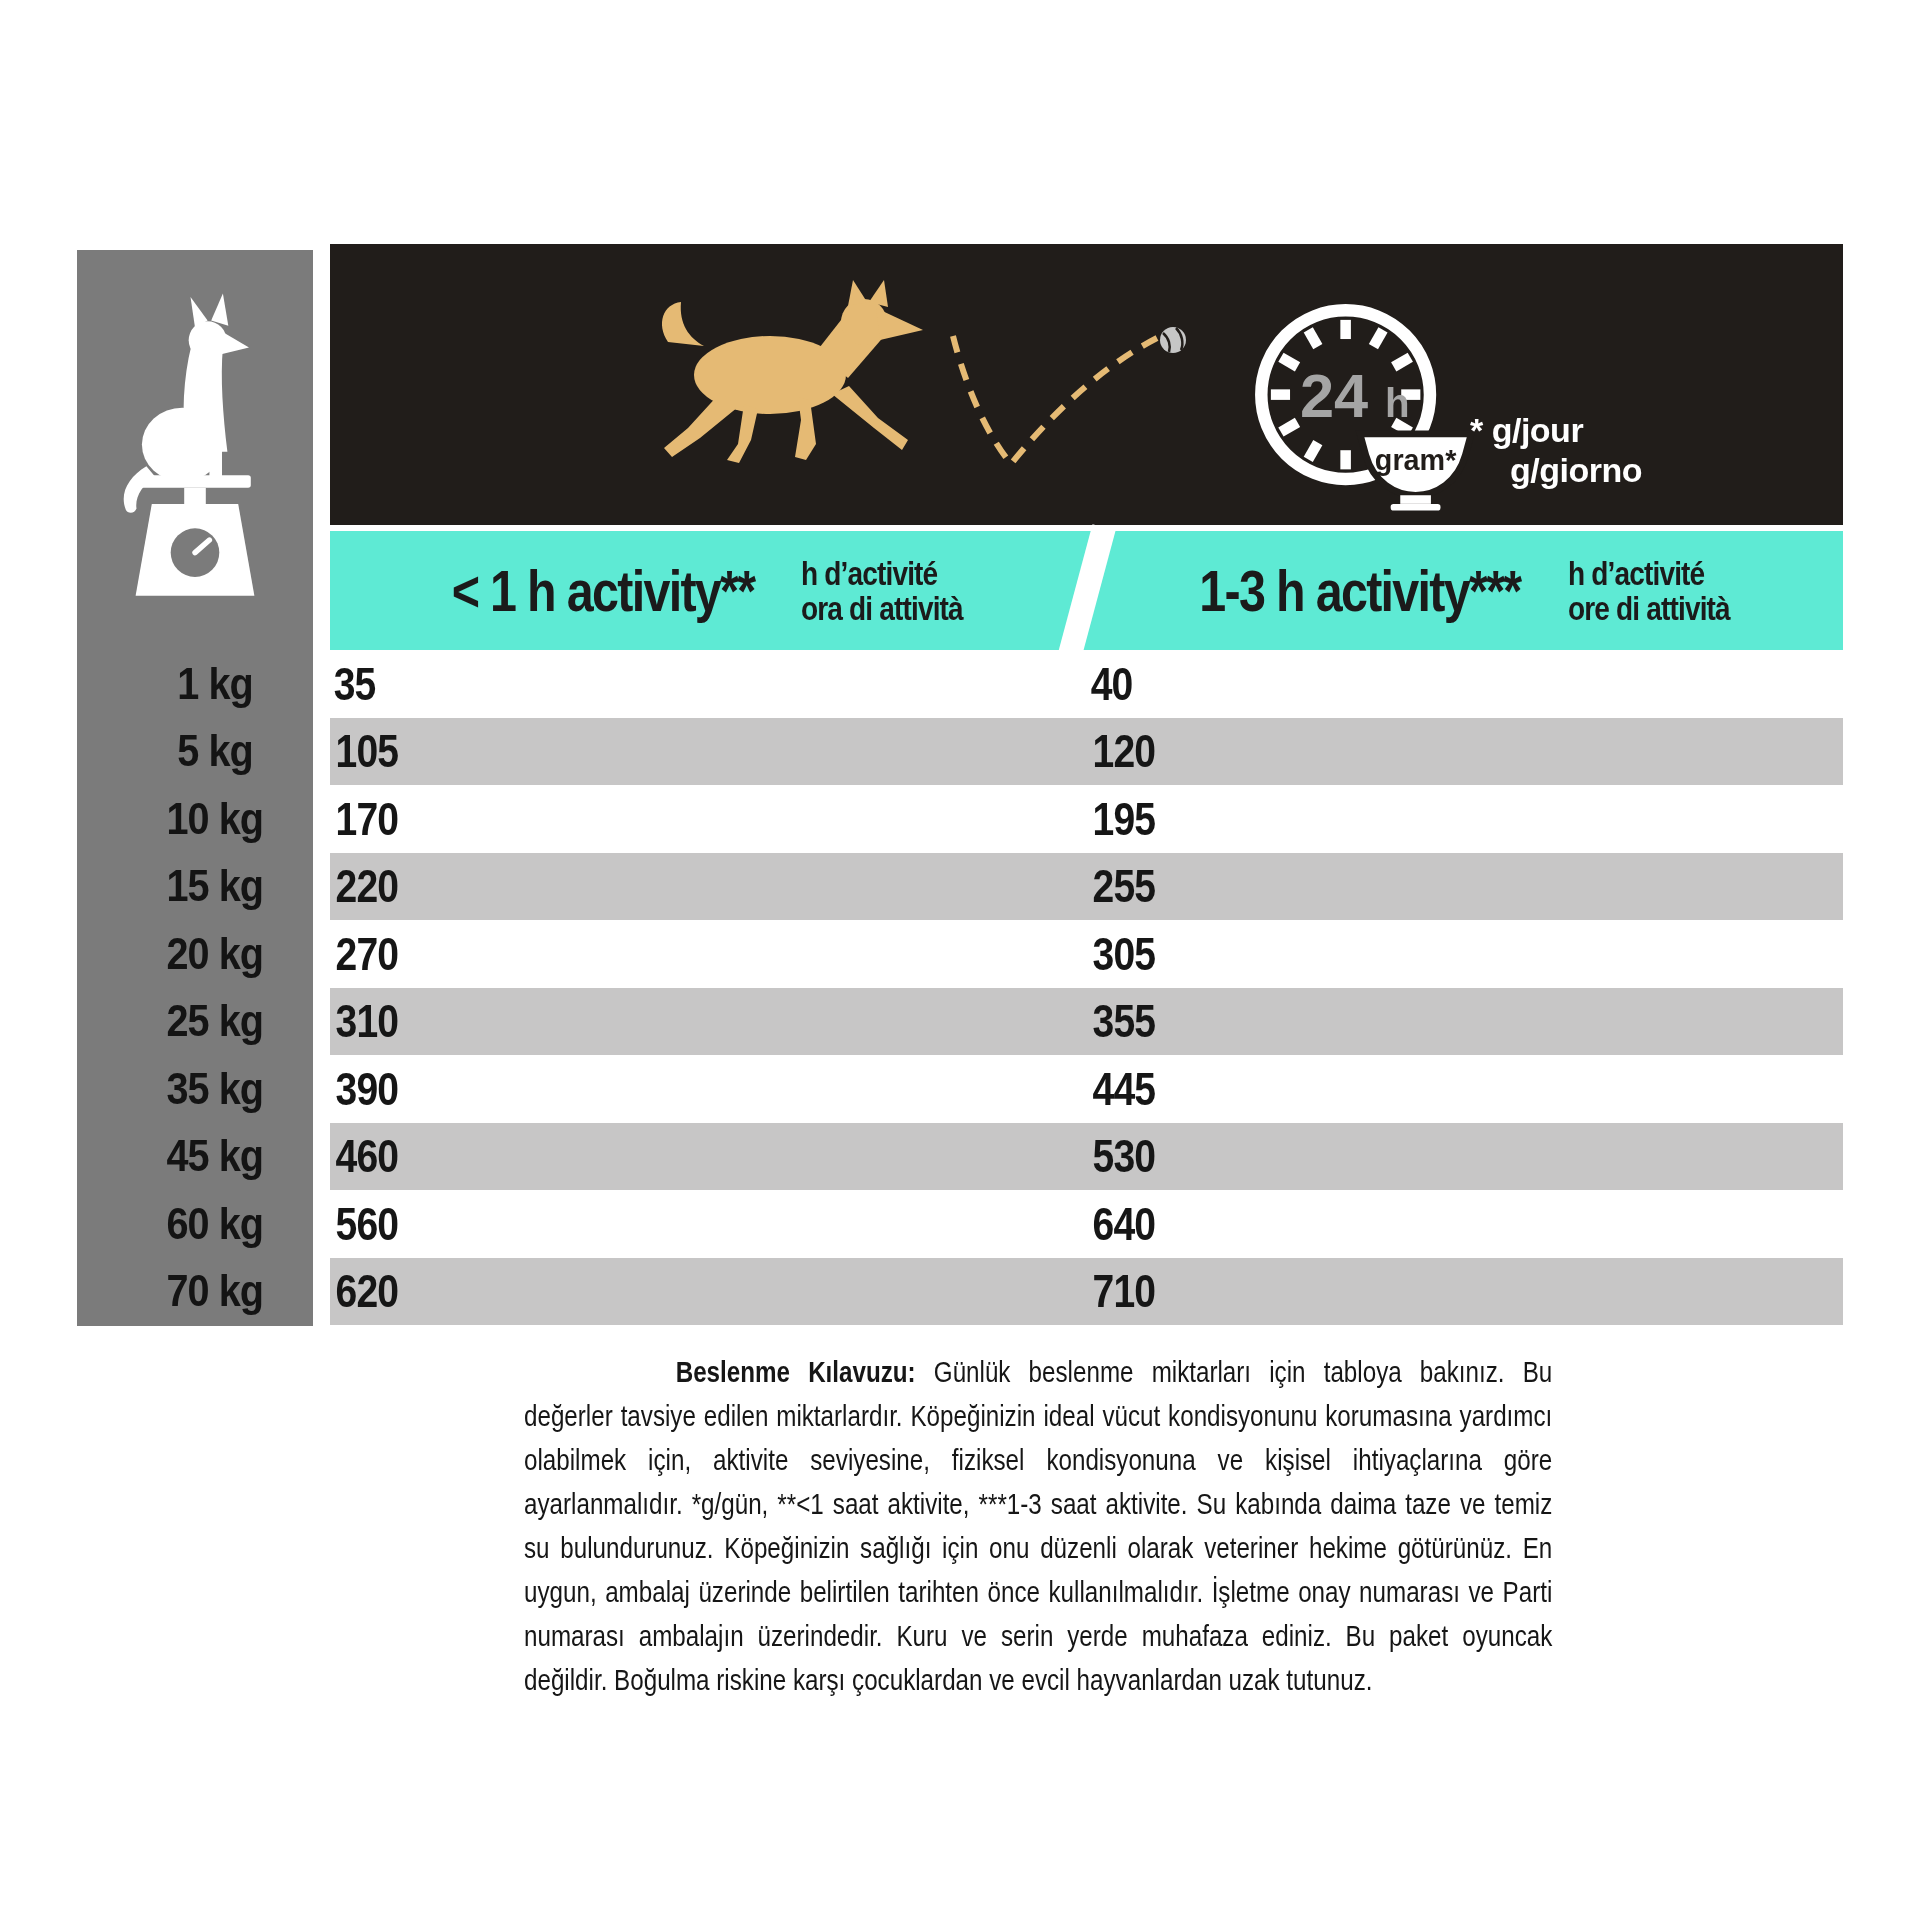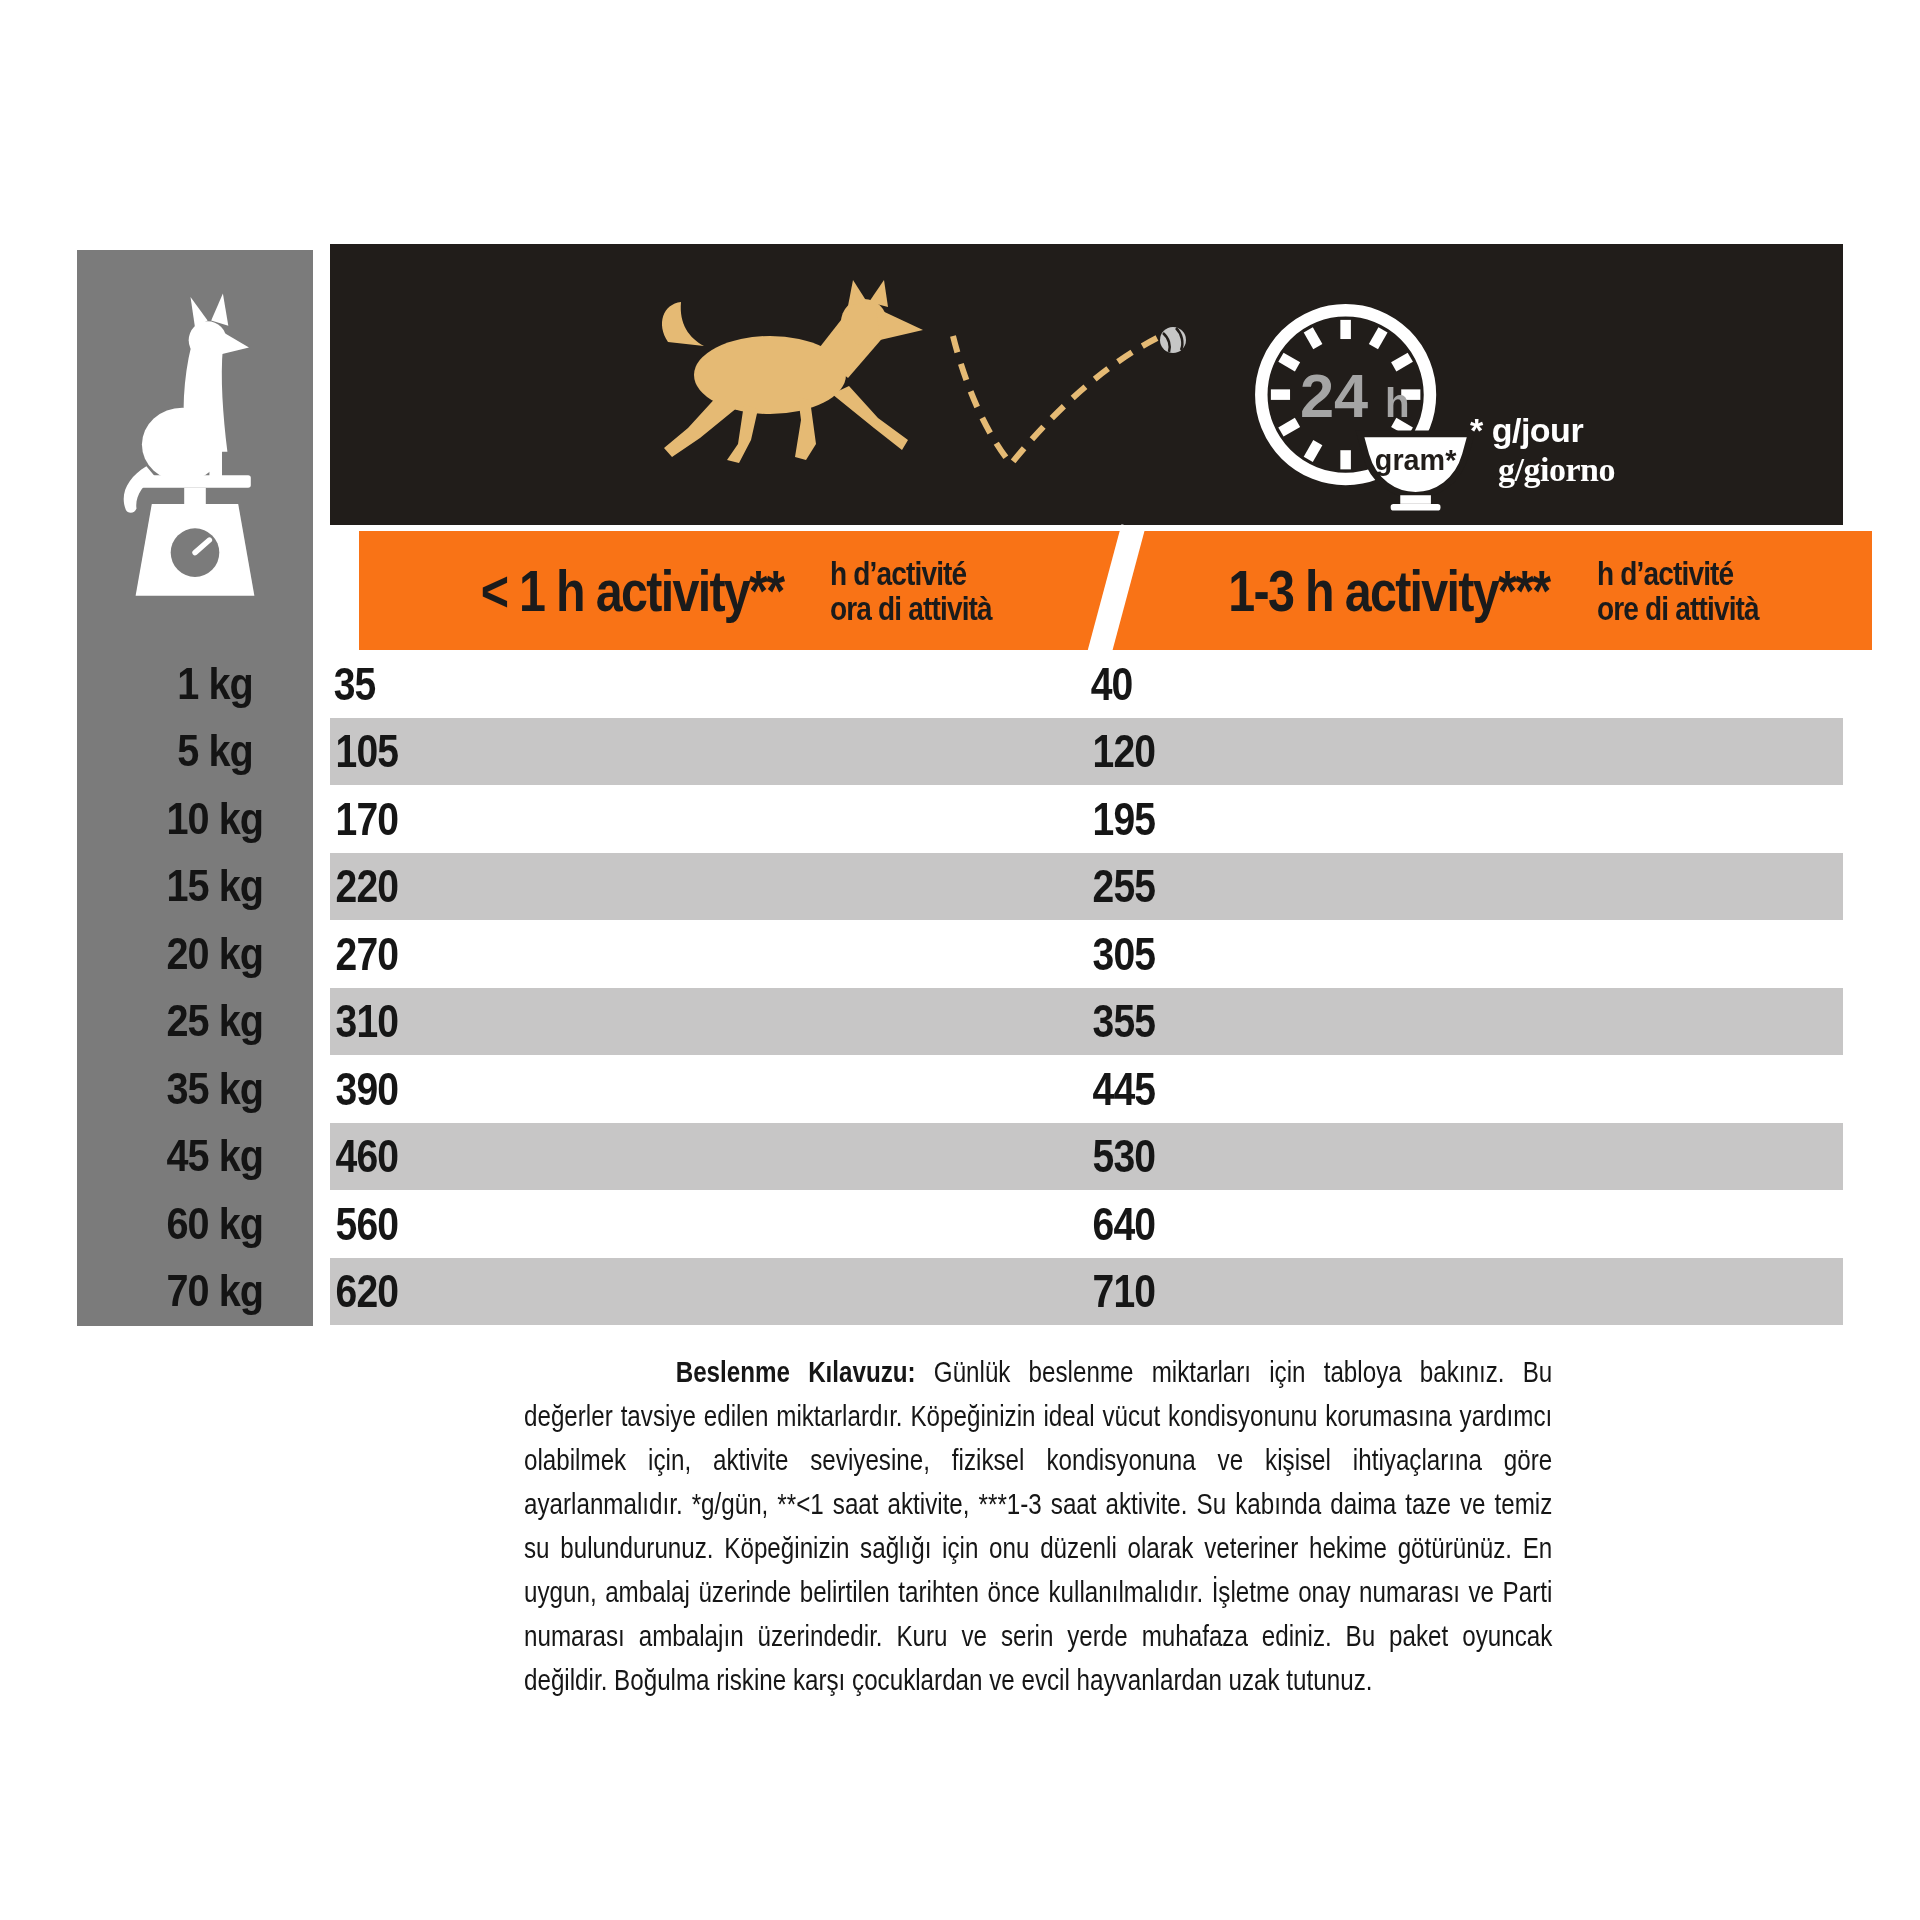--- a/index.html
+++ b/index.html
@@ -10,24 +10,24 @@
   .abs{position:absolute;}
 
   
   .sidebar{left:77px;top:250px;width:236px;height:1076px;background:#7b7b7b;}
   .sidebar svg{position:absolute;left:18px;top:38px;}
 
   
   .hero{left:330px;top:244px;width:1513px;height:281px;background:#211d1a;}
   .unit-note{position:absolute;left:1140px;top:166px;color:#ffffff;font-weight:700;
     font-size:34px;line-height:40px;letter-spacing:-0.5px;}
-  .unit-note .l2{margin-left:28px;font-family:Liberation Serif, serif;}
-
-  
-  .band{left:330px;top:531px;width:1513px;height:119px;background:#f97316;display:flex;margin-left:29px;}
+  .unit-note .l2{margin-left:40px;}
+
+  
+  .band{left:330px;top:531px;width:1513px;height:119px;background:#5eead4;display:flex;}
   .band-half{width:50%;display:flex;align-items:center;justify-content:center;gap:20px;color:#1b1b1b;}
   .band-title{font-size:57px;font-weight:700;letter-spacing:-2px;transform:scaleX(.85);transform-origin:center;white-space:nowrap;}
   .band-sub{font-size:33px;font-weight:700;line-height:35px;letter-spacing:-1px;transform:scaleX(.85);transform-origin:left center;white-space:nowrap;}
   .slash{position:absolute;left:745px;top:-6px;width:24px;height:132px;background:#ffffff;transform:rotate(15deg);}
 
   
   .rows{left:330px;top:650px;width:1513px;}
   .row{height:67.5px;display:flex;}
   .row:nth-child(even){background:#c7c6c6;}
   .cell{width:50%;display:flex;align-items:center;justify-content:flex-start;}

